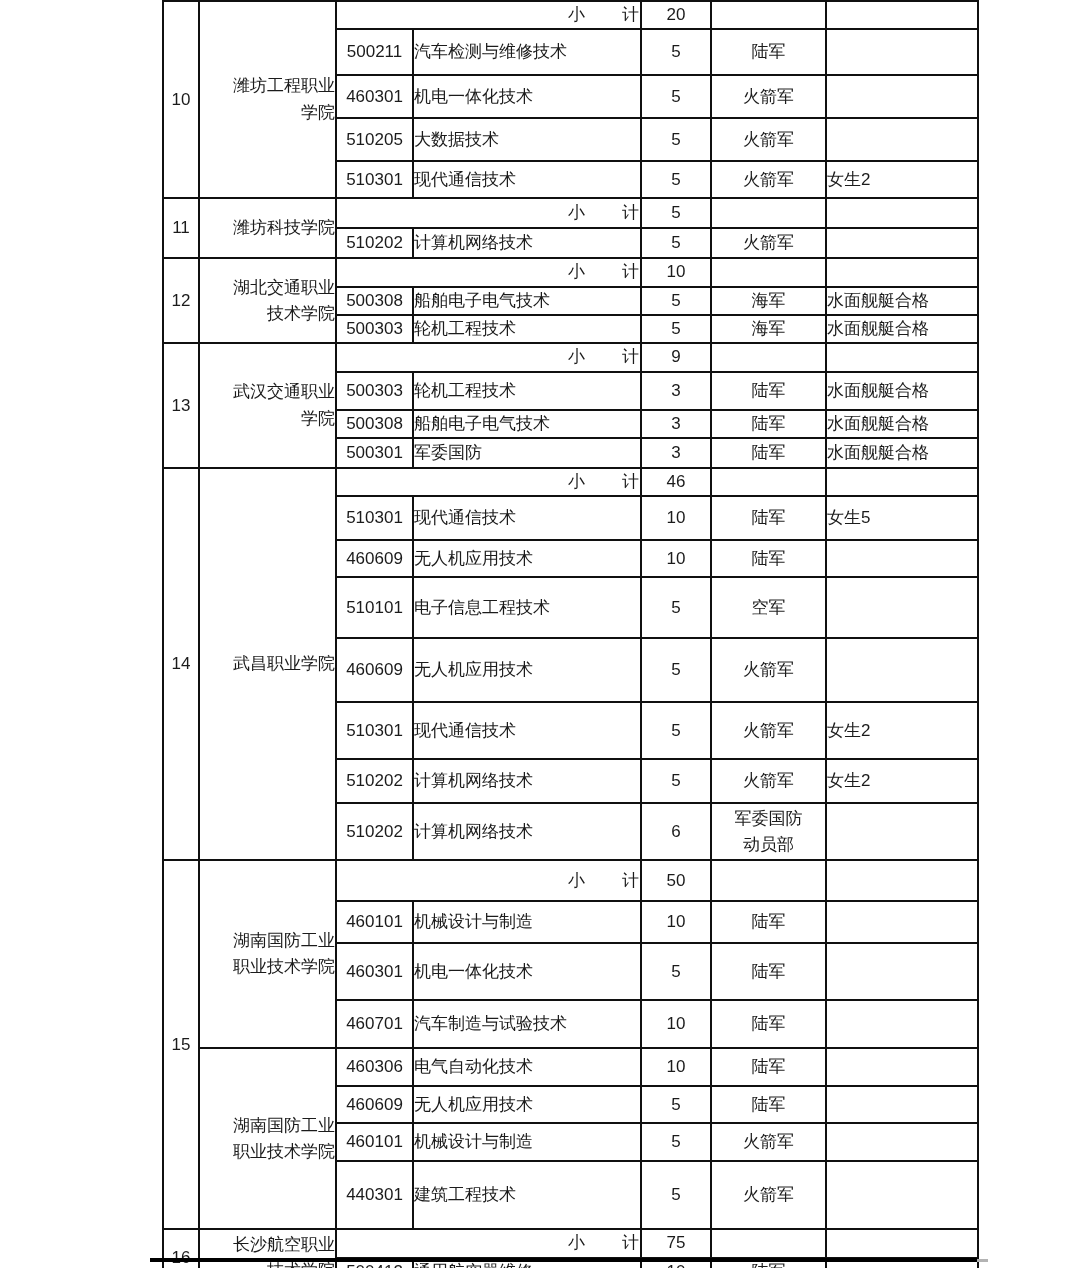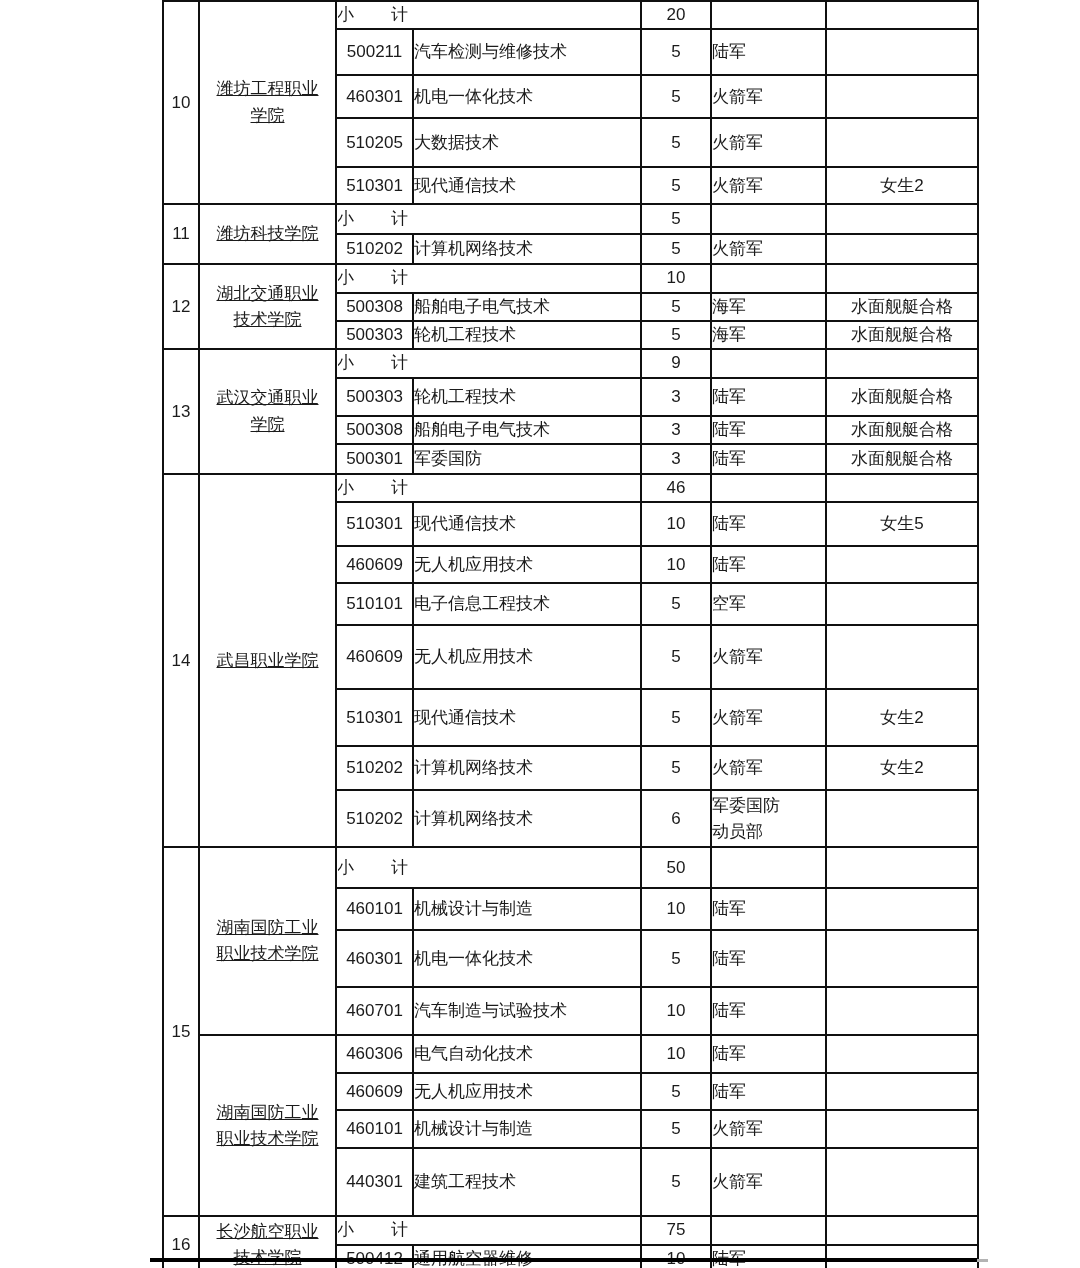--- a/index.html
+++ b/index.html
@@ -7,27 +7,27 @@
     width:1080px;height:1268px;background:#ffffff;position:relative;
     font-family:"Liberation Sans","DejaVu Sans",sans-serif;color:#1b1b1b;
   }
   .table-wrap{position:absolute;left:162px;top:0;}
   table.plan{border-collapse:collapse;table-layout:fixed;width:815px;}
   table.plan td{
     border:2px solid #101010;padding:0;vertical-align:middle;
     font-size:17px;line-height:1.55;overflow:hidden;
   }
   td.c-seq{text-align:center;}
-  td.c-college{text-align:center;padding-left:12px;white-space:pre-line;text-decoration:underline;}
-  td.c-sub{text-align:left;letter-spacing:1px;border-radius:6px;}
+  td.c-college{text-align:right;padding-left:12px;white-space:pre-line;}
+  td.c-sub{text-align:right;letter-spacing:1px;border-radius:6px;}
   td.c-code{text-align:center;margin-top:23px;}
   td.c-major{text-align:left;padding-left:11px;}
   td.c-count{text-align:center;}
-  td.c-branch{text-align:left;white-space:pre-line;}
-  td.c-remark{text-align:center;padding-left:11px;}
+  td.c-branch{text-align:center;white-space:pre-line;}
+  td.c-remark{text-align:left;padding-left:11px;}
   .bottom-rule{position:absolute;left:150px;top:1258px;width:827px;height:4px;background:#000;}
   .bottom-rule-stub{position:absolute;left:977px;top:1259px;width:11px;height:3px;background:#b3b3b3;}
 </style>
 </head>
 <body>
 
 <div class="table-wrap">
 <table class="plan">
   <colgroup>
     <col style="width:36px">
@@ -56,21 +56,21 @@
     <td class="c-branch">陆军</td>
     <td class="c-remark"></td>
   </tr>
   <tr style="height:43px">
     <td class="c-code">460301</td>
     <td class="c-major">机电一体化技术</td>
     <td class="c-count">5</td>
     <td class="c-branch">火箭军</td>
     <td class="c-remark"></td>
   </tr>
-  <tr style="height:49px">
+  <tr style="height:43px">
     <td class="c-code">510205</td>
     <td class="c-major">大数据技术</td>
     <td class="c-count">5</td>
     <td class="c-branch">火箭军</td>
     <td class="c-remark"></td>
   </tr>
   <tr style="height:37px">
     <td class="c-code">510301</td>
     <td class="c-major">现代通信技术</td>
     <td class="c-count">5</td>
@@ -164,21 +164,21 @@
     <td class="c-branch">陆军</td>
     <td class="c-remark">女生5</td>
   </tr>
   <tr style="height:37px">
     <td class="c-code">460609</td>
     <td class="c-major">无人机应用技术</td>
     <td class="c-count">10</td>
     <td class="c-branch">陆军</td>
     <td class="c-remark"></td>
   </tr>
-  <tr style="height:42px">
+  <tr style="height:61px">
     <td class="c-code">510101</td>
     <td class="c-major">电子信息工程技术</td>
     <td class="c-count">5</td>
     <td class="c-branch">空军</td>
     <td class="c-remark"></td>
   </tr>
   <tr style="height:64px">
     <td class="c-code">460609</td>
     <td class="c-major">无人机应用技术</td>
     <td class="c-count">5</td>

